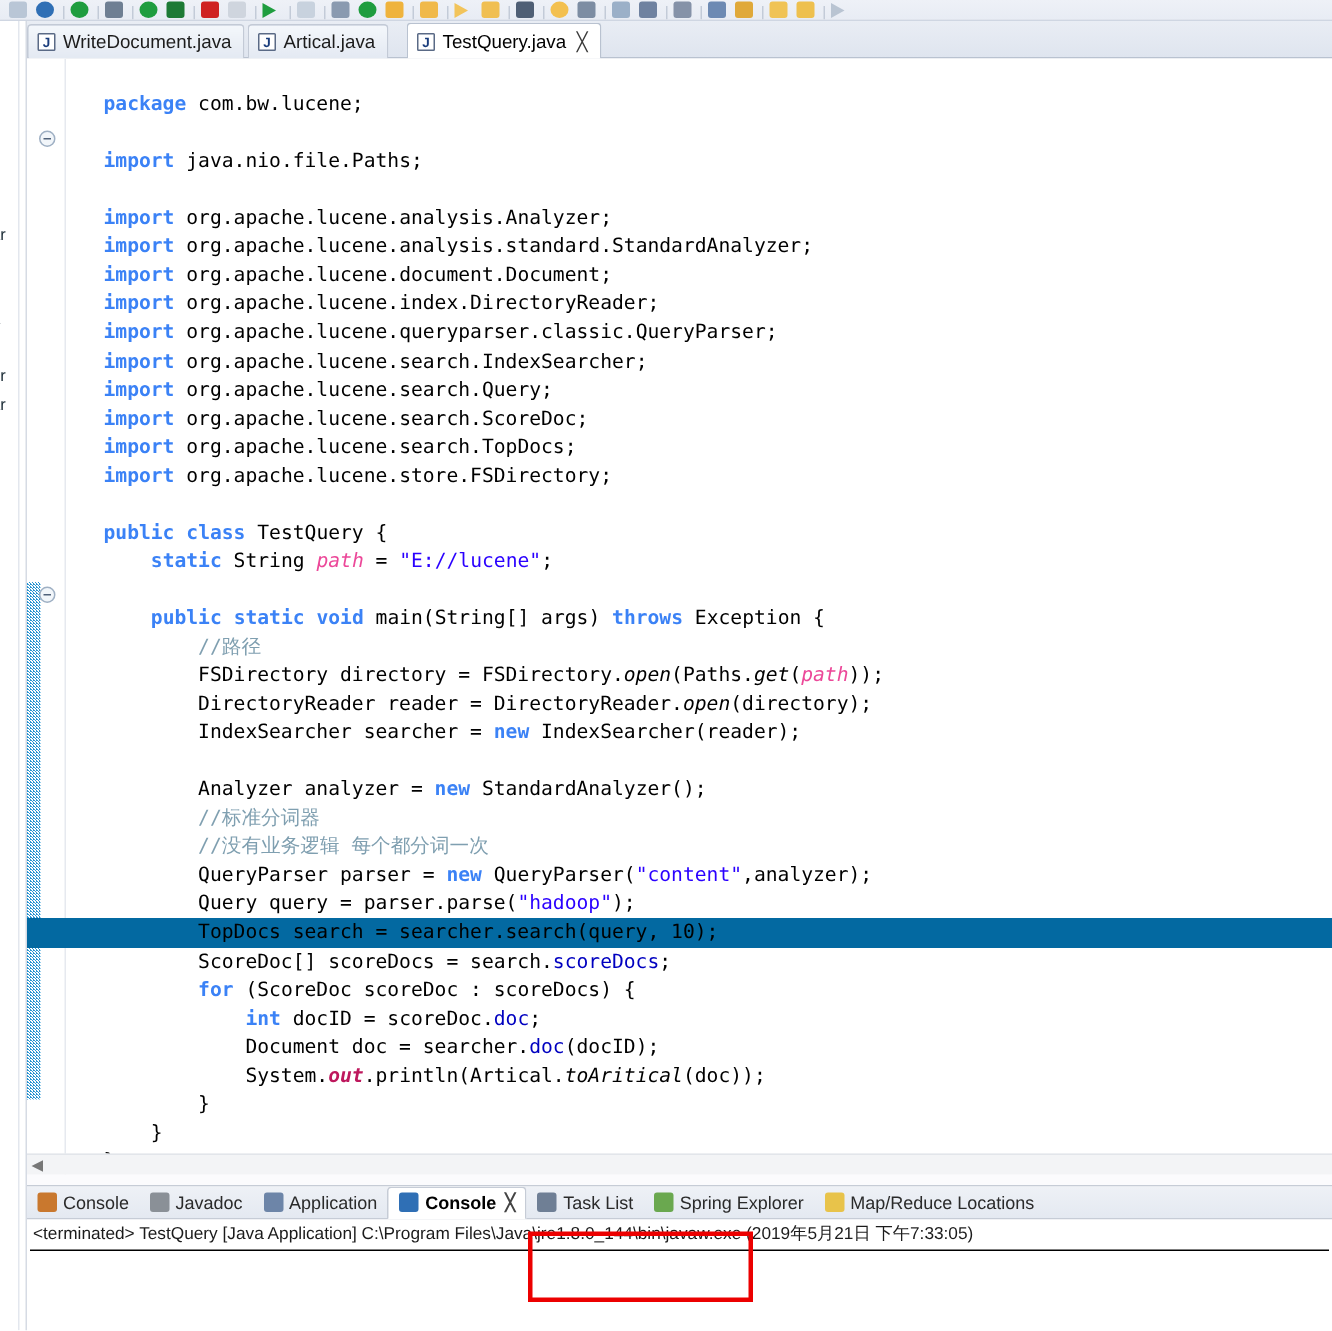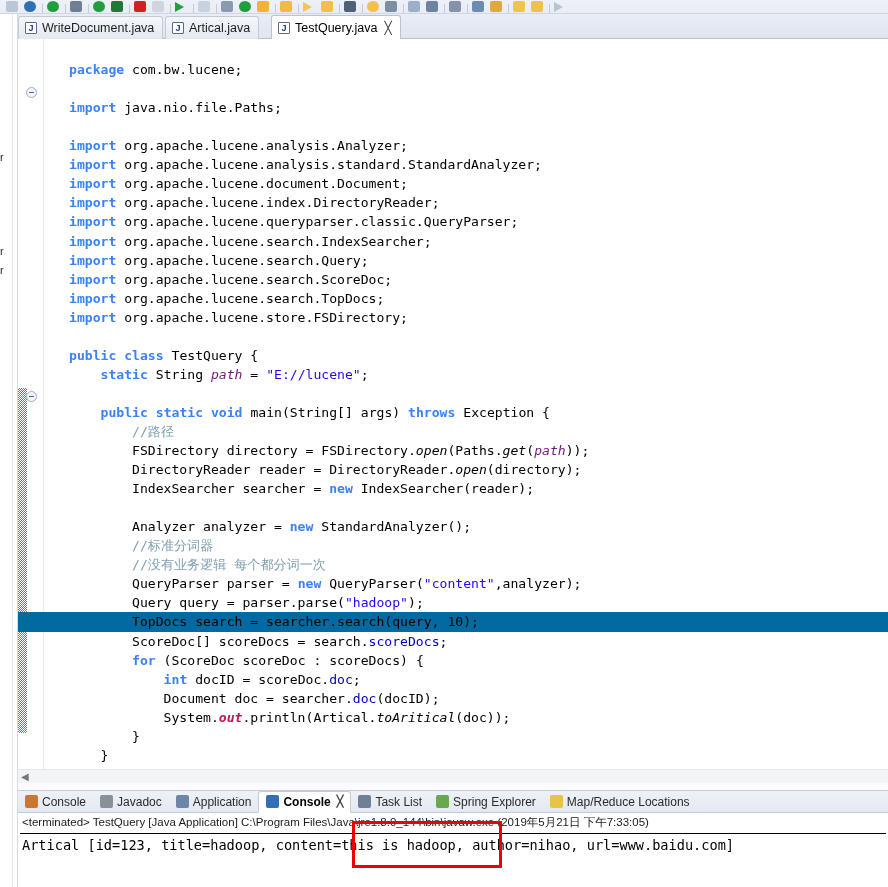--- a/index.html
+++ b/index.html
@@ -91,21 +91,21 @@
     position: absolute; left: 27px; top: 0; right: 0; bottom: 0;
     font-family: "DejaVu Sans Mono", monospace;
     font-size: 13.1px; line-height: 19.05px; color: #000000;
     white-space: pre; padding-top: 8px;
   }
   .ln { position: relative; height: 19.05px; padding-left: 24px; }
   .ln.hl { background: #0369a1; margin-left: -27px; padding-left: 51px; width: 870px; }
   .kw  { color: #3b82f6; font-weight: bold; }
   .str { color: #2a00ff; }
   .cmt { color: #7f9fb0; }
-  .sfld{ color: #701a75; font-style: italic; }
+  .sfld{ color: #ec4899; font-style: italic; }
   .smeth { font-style: italic; }
   .lfield { color: #0000c0; }
   .sbold { font-weight: bold; font-style: italic; color: #be185d; margin-top: 40px; }
 
   .hscroll {
     position: absolute; left: 18px; top: 769px; width: 870px; height: 14px;
     background: #f3f4f6; border-top: 1px solid #e2e5ea;
   }
   .hscroll .arrow { position: absolute; left: 3px; top: 1px; font-size: 10px; color: #777; }
 
@@ -322,19 +322,18 @@
         </div>
         <div class="vtab">
           <span class="vico" style="background: rgb(232, 195, 74); border-radius: 2px;"></span>
           <span>Map/Reduce Locations</span>
         </div>
       </div>
 
     <div class="console-body">
       <div class="term-line">&lt;terminated&gt; TestQuery [Java Application] C:\Program Files\Java\jre1.8.0_144\bin\javaw.exe (2019年5月21日 下午7:33:05)</div>
       <div class="term-rule"></div>
-      <div class="out-line">Artical [id=123, title=hadoop, content=this is hadoop, author=nihao, url=www.baidu.com]</div>
     </div>
 
     <div class="redbox"></div>
   </div>
 
 </div>
 
 </body></html>

